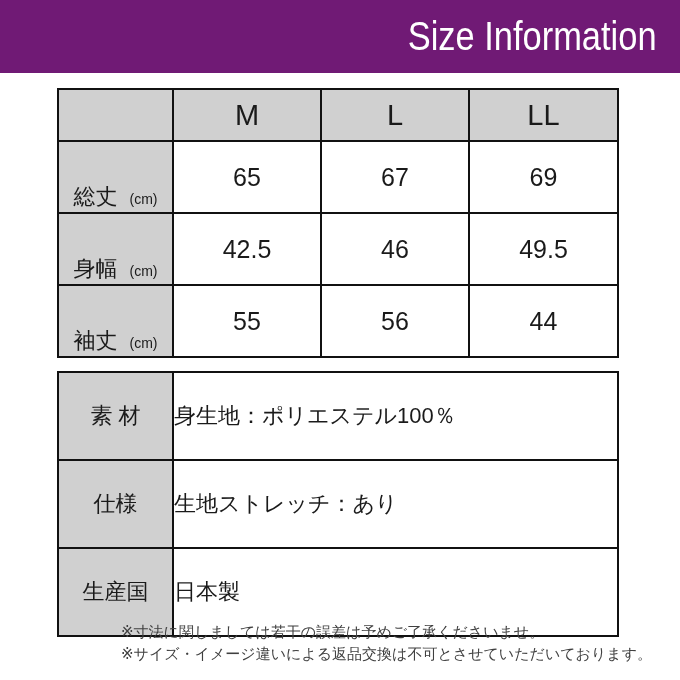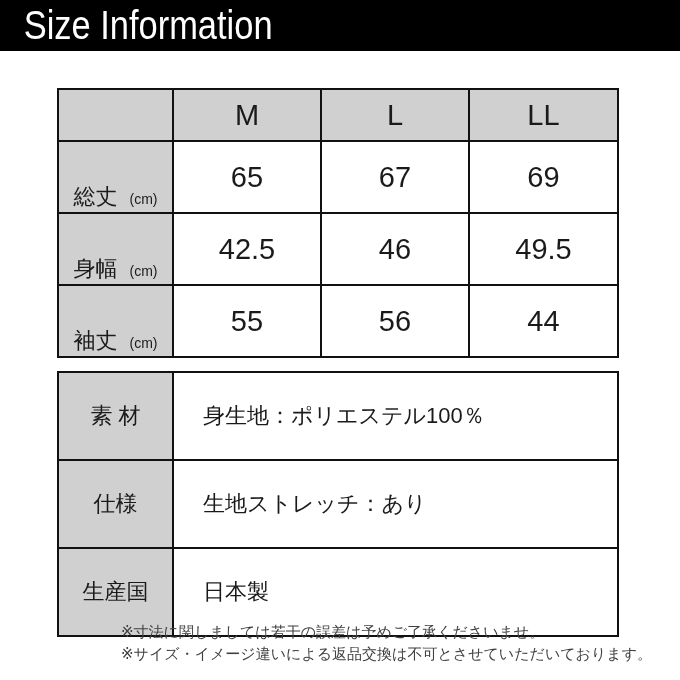--- a/index.html
+++ b/index.html
@@ -13,25 +13,25 @@
     width: 680px;
     height: 680px;
     background: #ffffff;
     overflow: hidden;
   }
   
   .title-bar {
     position: absolute;
     top: 0; left: 0;
     width: 680px;
-    height: 51px;
-    background: #000000;
+    height: 73px;
+    background: #701a75;
     display: flex;
     align-items: center;
-    justify-content: flex-start;
+    justify-content: flex-end;
   }
   .title-bar .title {
     color: #ffffff;
     font-size: 41px;
     font-weight: 400;
     letter-spacing: 0px;
     transform: scaleX(0.84);
     transform-origin: center;
     white-space: nowrap;
   }
@@ -57,40 +57,39 @@
   }
   
   .size-table { top: 88px; }
   .size-table .head-row { height: 52px; }
   .size-table .data-row { height: 72px; }
   .size-table .col-head {
     font-size: 29px;
     font-weight: 400;
   }
   .size-table td {
-    font-size: 29px;
+    font-size: 25px;
     background: #ffffff;
     margin-left: 48px;
   }
   .row-label {
     display: inline-flex;
     align-items: baseline;
     gap: 12px;
     margin-top: 40px;
   }
   .row-label .label-text { font-size: 22px; }
   .row-label .unit-text  { font-size: 14px; }
   
   .detail-table { top: 371px; }
   .detail-table tr { height: 88px; }
   .detail-table th { font-size: 22px; }
   .detail-table td {
     font-size: 22px;
     text-align: left;
-    padding-left: 29px;
     background: #ffffff;
   }
   
   .footnotes {
     position: absolute;
     left: 121px;
     top: 621px;
     color: #404040;
     font-size: 15px;
     line-height: 22px;

